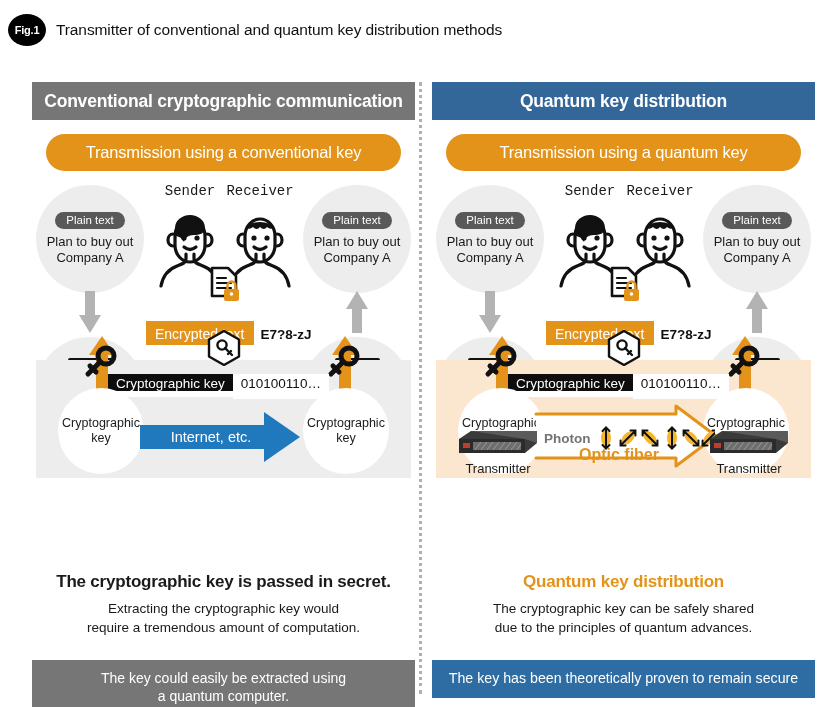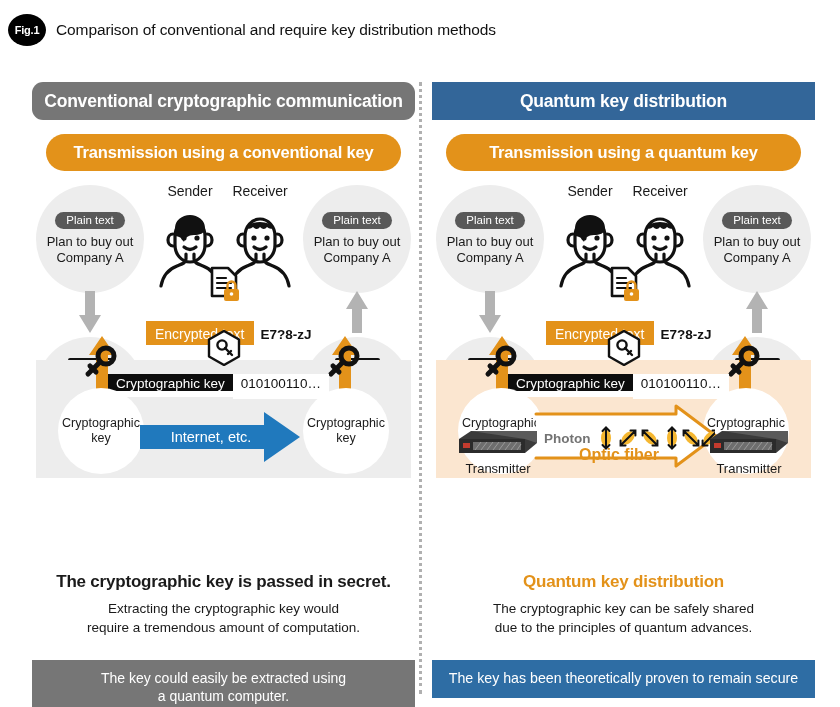--- a/index.html
+++ b/index.html
@@ -36,29 +36,29 @@
     width: 0; height: 612px;
     border-left: 3px dotted #b0b0b0;
   }
 
   .panel-header {
     height: 38px; width: 100%;
     display: flex; align-items: center; justify-content: center;
     color: #fff; font-size: 17.5px; font-weight: bold;
     letter-spacing: -0.2px;
   }
-  .hdr-gray { background: #767676; border-radius: 11px; }
+  .hdr-gray { background: #767676; }
   .hdr-blue { background: #336699; }
 
   .pill {
     margin: 14px auto 0;
     width: 355px; height: 37px; border-radius: 19px;
     background: #e3921a;
     display: flex; align-items: center; justify-content: center;
-    color: #fff; font-size: 16.5px; font-weight: bold;
+    color: #fff; font-size: 16.5px; font-weight: normal;
     letter-spacing: -0.2px;
   }
 
   
   .stage { position: relative; width: 383px; height: 400px; margin-top: 8px; }
 
   .bubble {
     position: absolute; width: 108px; height: 108px; border-radius: 50%;
     background: #ededed;
     display: flex; flex-direction: column; align-items: center;
@@ -70,21 +70,21 @@
     background: #595959; color: #fff;
     font-size: 11.5px; border-radius: 10px;
     padding: 2px 11px 3px; margin-bottom: 5px;
     white-space: nowrap;
   }
   .bubble-text { font-size: 13px; line-height: 1.25; color: #1a1a1a; }
 
   .actor { position: absolute; top: 4px; width: 96px; text-align: center; }
   .actor-l { left: 110px; }
   .actor-r { left: 180px; }
-  .actor-label { font-size: 14px; color: #1a1a1a; margin-bottom: 11px; }
+  .actor-label { font-size: 14px; color: #1a1a1a; margin-bottom: 11px; font-family: Liberation Mono, monospace; }
 
   .doc-mid { position: absolute; left: 176px; top: 86px; }
 
   
   .gray-arrow { position: absolute; width: 22px; height: 42px; }
   .ga-l { left: 47px;  top: 112px; }
   .ga-r { right: 47px; top: 112px; }
 
   
   .enc-bar {
@@ -210,21 +210,21 @@
   .banner-gray { background: #767676; }
   .banner-blue { background: #2e6da4; font-size: 14.2px; }
 </style>
 </head>
 <body>
 
 <div class="page">
 
   <div class="fig-title-row">
     <div class="fig-badge">Fig.1</div>
-    <div class="fig-caption">Comparison of conventional and require key distribution methods</div>
+    <div class="fig-caption">Transmitter of conventional and quantum key distribution methods</div>
   </div>
 
   <div class="divider"></div>
 
   <div class="panel panel-left">
     <div class="panel-header hdr-gray">Conventional cryptographic communication</div>
     <div class="pill">Transmission using a conventional key</div>
 
     <div class="stage">
 

